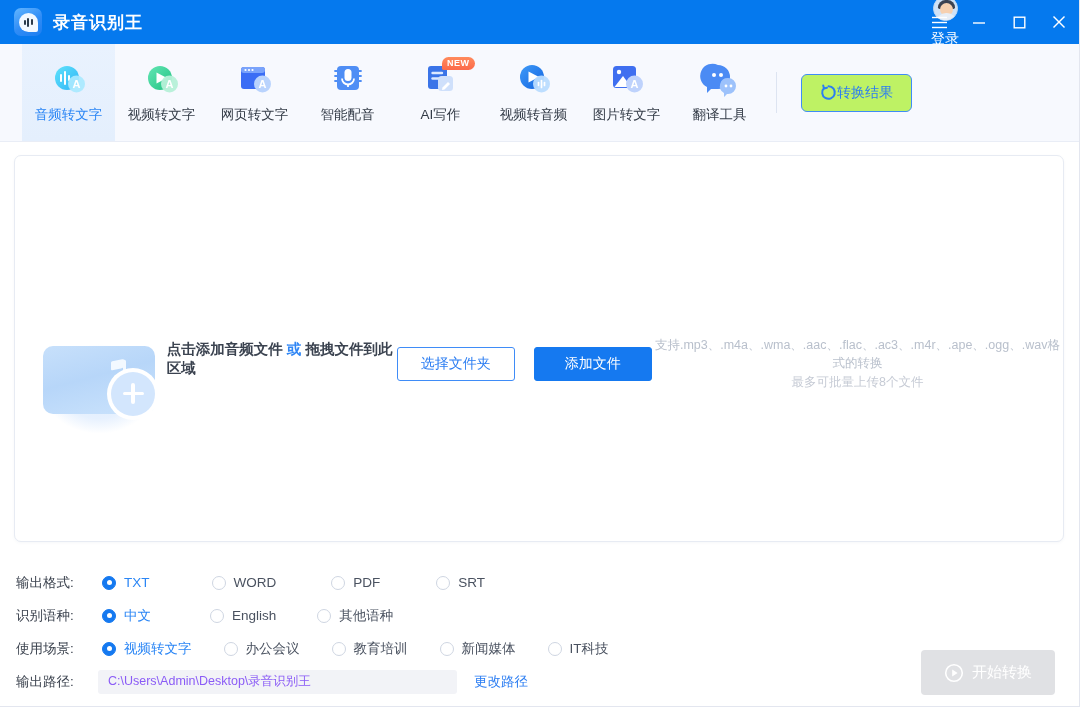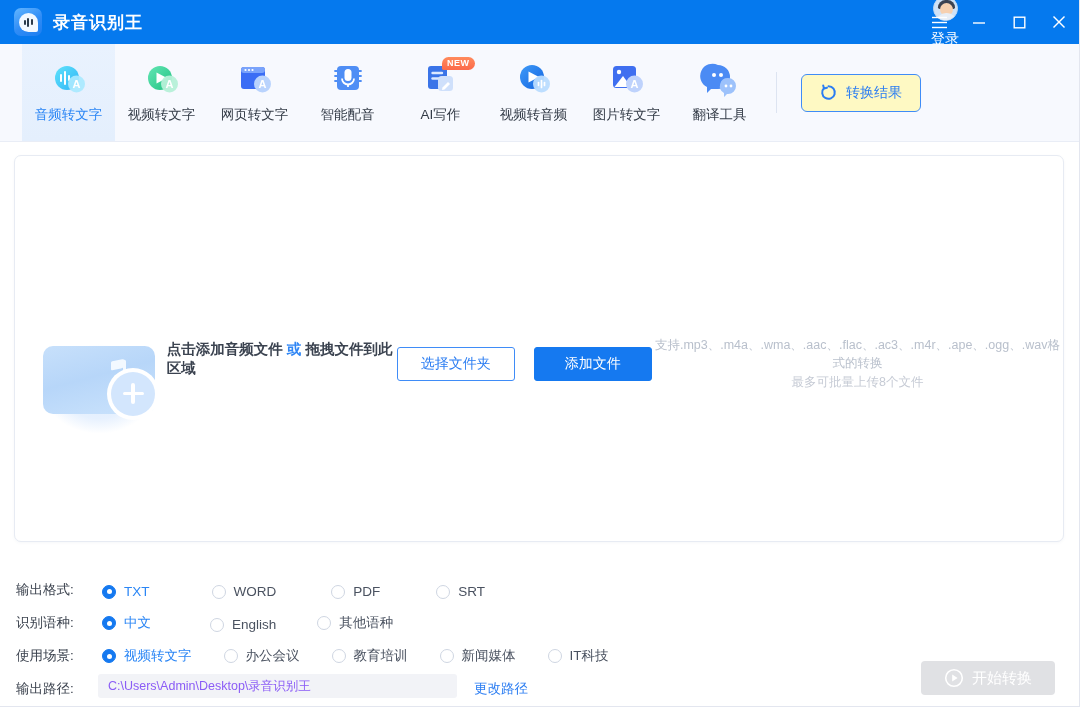--- a/index.html
+++ b/index.html
@@ -87,23 +87,23 @@
     position: absolute; top: -4px; right: -14px;
     background: linear-gradient(180deg,#ff8a5c,#fc6a4a);
     color: #fff; font-size: 9px; font-weight: bold;
     padding: 1.5px 5px 2px; border-radius: 7px 7px 7px 2px;
     letter-spacing: .5px; line-height: 1;
   }
 
   .tb-divider { width: 1px; background: #dde4f1; margin: 28px 18px 28px 10px; }
   .result-btn {
     align-self: center; margin-left: 6px;
-    display: flex; align-items: center; gap: 9px;
+    display: flex; align-items: center; 
     border: 1px solid #3f8cf7; border-radius: 6px;
-    padding: 9px 18px; background: #fef9c3; cursor: pointer;
+    padding: 9px 18px; background: #bef264; cursor: pointer;
   }
   .result-btn span { color: #2b7df2; font-size: 14px; }
 
   
   .main { flex: 1 1 auto; position: relative; background: #ffffff; }
   .card {
     position: absolute; left: 14px; top: 13px; right: 15px; bottom: 12px;
     background: #ffffff; border: 1px solid #e7ebf3; border-radius: 7px;
     box-shadow: 0 1px 3px rgba(70,90,130,.05);
     display: flex; flex-direction: row; align-items: center;
@@ -151,21 +151,21 @@
 
   .support { margin-top: 30px; text-align: center; line-height: 1.45; }
   .support .l1 { font-size: 12.5px; color: #b9c0cc; }
   .support .l2 { font-size: 12.5px; color: #c6cbd5; }
 
   
   .settings {
     flex: 0 0 152px; background: #ffffff;
     padding: 12px 0 0 16px; position: relative;
   }
-  .srow { display: flex; align-items: flex-end; height: 33px; }
+  .srow { display: flex; align-items: center; height: 33px; }
   .slabel { width: 82px; font-size: 13.5px; color: #3c434f; flex: 0 0 82px; }
   .opt { display: flex; align-items: center; gap: 8px; cursor: pointer; }
   .radio {
     width: 14px; height: 14px; border-radius: 50%;
     border: 1px solid #cfd6e2; background: #fff; flex: 0 0 14px;
     display: flex; align-items: center; justify-content: center;
   }
   .radio.on { border-color: #1579f0; background: #1579f0; }
   .radio.on::after { content:""; width: 5px; height: 5px; border-radius: 50%; background:#fff; }
   .opt-label { font-size: 13.5px; color: #4a5260; white-space: nowrap; }
@@ -173,21 +173,21 @@
 
   .path-input {
     height: 24px; width: 359px; background: #f2f3f7; border: none; border-radius: 3px;
     font-size: 12.5px; color: #8b5cf6; padding: 0 10px;
     font-family: "Liberation Sans", sans-serif;
   }
   .path-link { margin-left: 17px; font-size: 13.5px; color: #2b7df2; cursor: pointer; }
 
   .start-btn {
     position: absolute; right: 24px; bottom: 11px;
-    width: 134px; height: 34px; border-radius: 4px;
+    width: 134px; height: 45px; border-radius: 4px;
     background: #e0e1e4; color: #ffffff;
     display: flex; align-items: center; justify-content: center; gap: 8px;
     font-size: 15px; cursor: default;
   }
 </style>
 </head>
 <body>
 
 <div class="app">
 

